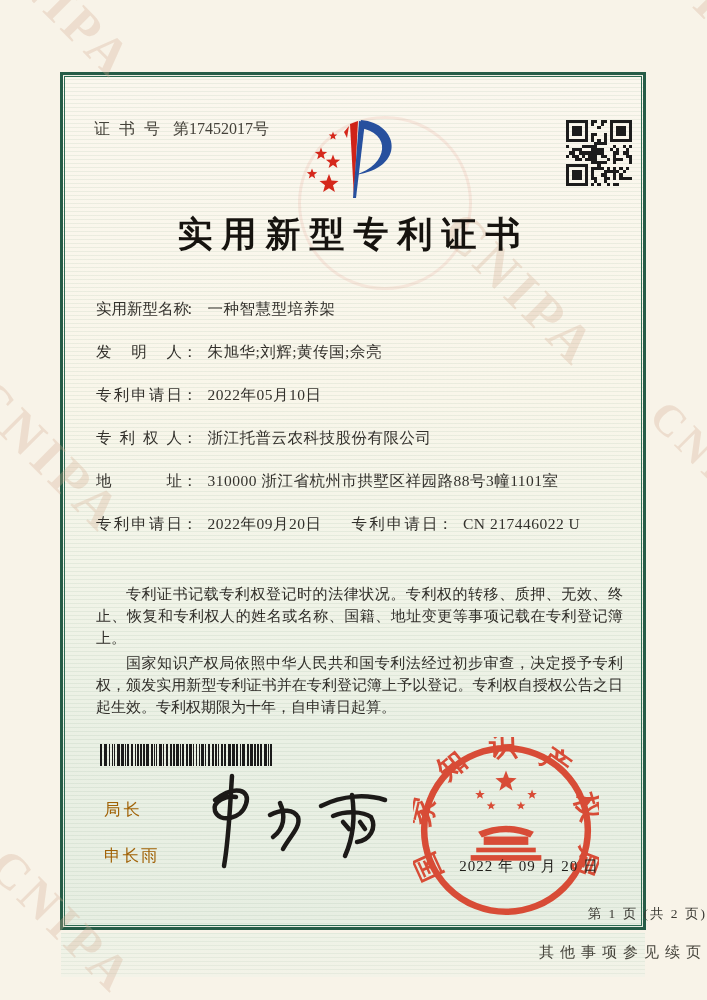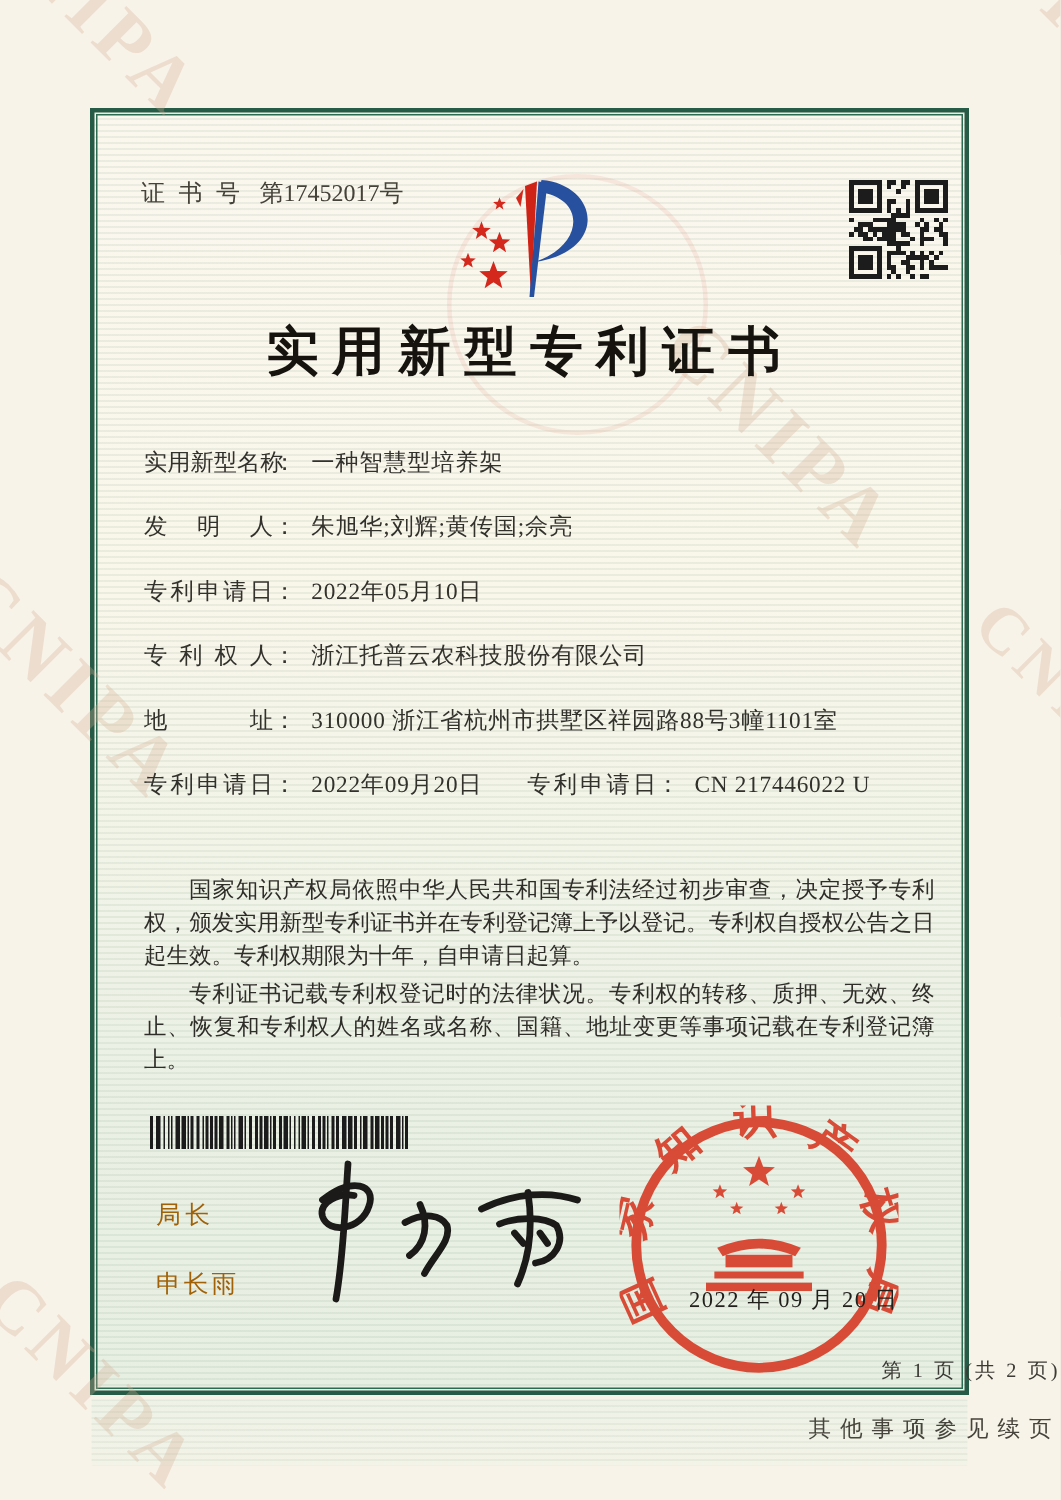--- a/index.html
+++ b/index.html
@@ -345,22 +345,22 @@
         <span class="g1">
           <span class="flabel">专利申请日</span><span class="fcolon">：</span><span class="fvalue">2022年09月20日</span>
         </span>
         <span class="g2">
           <span class="flabel">专利申请日</span><span class="fcolon">：</span><span class="fvalue">CN 217446022 U</span>
         </span>
       </div>
     </div>
 
     <div class="paras">
+      <p>专利证书记载专利权登记时的法律状况。专利权的转移、质押、无效、终止、恢复和专利权人的姓名或名称、国籍、地址变更等事项记载在专利登记簿上。</p>
       <p>国家知识产权局依照中华人民共和国专利法经过初步审查，决定授予专利权，颁发实用新型专利证书并在专利登记簿上予以登记。专利权自授权公告之日起生效。专利权期限为十年，自申请日起算。</p>
-      <p>专利证书记载专利权登记时的法律状况。专利权的转移、质押、无效、终止、恢复和专利权人的姓名或名称、国籍、地址变更等事项记载在专利登记簿上。</p>
     </div>
 
     <svg class="barcode" id="barcode" width="178" height="22" viewBox="0 0 178 22">
         <rect x="0" y="0" width="2" height="22" fill="#1b1b1b"></rect>
         <rect x="4" y="0" width="3" height="22" fill="#1b1b1b"></rect>
         <rect x="9" y="0" width="1" height="22" fill="#1b1b1b"></rect>
         <rect x="12" y="0" width="1" height="22" fill="#1b1b1b"></rect>
         <rect x="14" y="0" width="1" height="22" fill="#1b1b1b"></rect>
         <rect x="17" y="0" width="3" height="22" fill="#1b1b1b"></rect>
         <rect x="21" y="0" width="3" height="22" fill="#1b1b1b"></rect>

